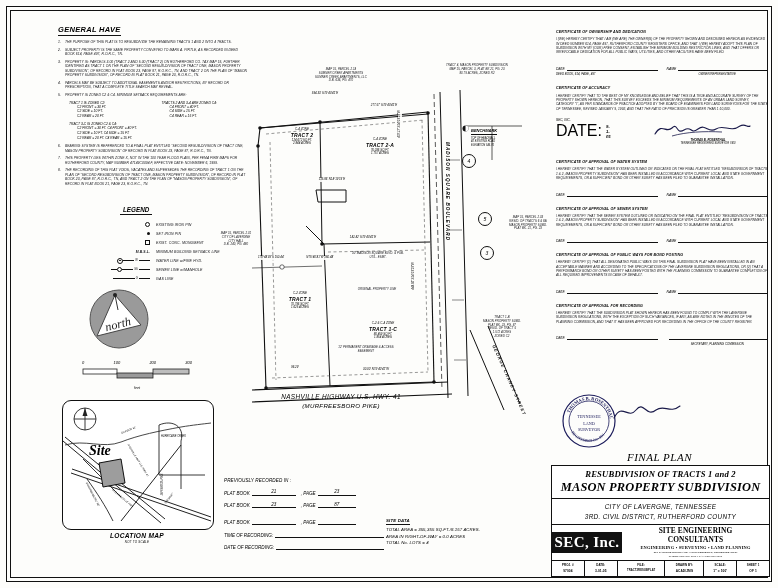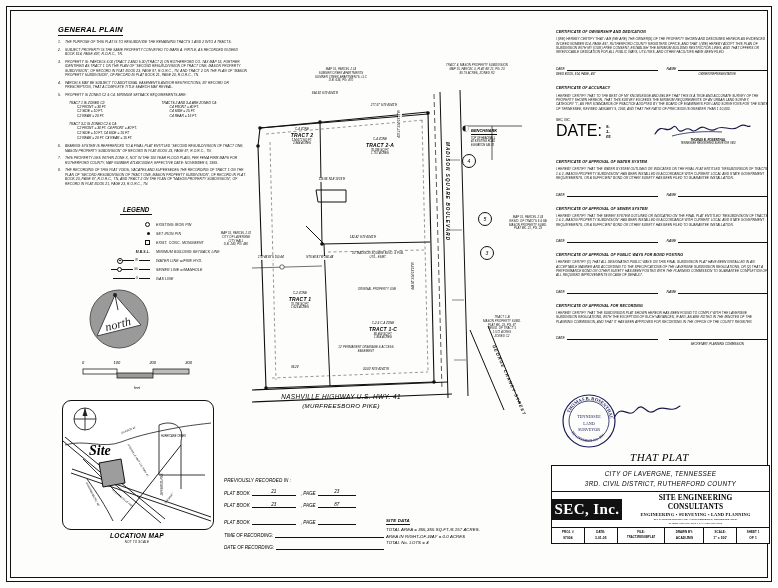--- a/index.html
+++ b/index.html
@@ -138,21 +138,21 @@
   .seal{position:absolute;left:560px;top:392px;width:58px;height:58px;}
 </style>
 </head>
 <body>
 
 <div id="sheet">
   <div class="border-outer"></div>
   <div class="border-inner"></div>
 
   <div id="notes">
-    <div class="nt-title">GENERAL PLAIN</div>
+    <div class="nt-title">GENERAL HAVE</div>
 
     <div class="note">
       <span class="num">1.</span>
       <span class="bodytxt">THE PURPOSE OF THIS PLAT IS TO RESUBDIVIDE THE REMAINING TRACTS 1 AND 2 INTO 4 TRACTS.</span>
     </div>
     <div class="note">
       <span class="num">2.</span>
       <span class="bodytxt">SUBJECT PROPERTY IS THE SAME PROPERTY CONVEYED TO MARK A. PIRTLE, AS RECORDED IN DEED BOOK 614, PAGE 497, R.O.R.C., TN.</span>
     </div>
     <div class="note">
@@ -714,22 +714,26 @@
       <text x="29" y="26" font-size="4.2" text-anchor="middle" fill="#1a1a5a" font-family="Liberation Serif, serif">TENNESSEE</text>
       <text x="29" y="33" font-size="4.2" text-anchor="middle" fill="#1a1a5a" font-family="Liberation Serif, serif">LAND</text>
       <text x="29" y="39" font-size="4.2" text-anchor="middle" fill="#1a1a5a" font-family="Liberation Serif, serif">SURVEYOR</text>
     </svg>
   </div>
   <svg style="position:absolute;left:612px;top:398px;" width="70" height="26" viewBox="0 0 70 26">
     <path d="M2,20 C10,4 16,22 24,12 C32,2 34,20 44,12 C52,6 58,16 68,8" fill="none" stroke="#1a1a4a" stroke-width="1.1" stroke-linecap="round"></path>
   </svg>
 
   <div id="title">
-    <div class="fp">THAT PLAT</div>
+    <div class="fp">FINAL PLAN</div>
     <div class="tb">
+      <div class="row">
+        <div class="l1">RESUBDIVISION OF TRACTS 1 and 2</div>
+        <div class="l2">MASON PROPERTY SUBDIVISION</div>
+      </div>
       <div class="row">
         <div class="l3">CITY OF LAVERGNE, TENNESSEE</div>
         <div class="l3">3RD. CIVIL DISTRICT, RUTHERFORD COUNTY</div>
       </div>
       <div class="firm">
         <div class="logo">SEC, Inc.</div>
         <div class="firmtxt">
           <div class="f1">SITE ENGINEERING CONSULTANTS</div>
           <div class="f2">ENGINEERING • SURVEYING • LAND PLANNING</div>
           <div class="f3">513 SANSOME BOULEVARD • MURFREESBORO, TENNESSEE  37129</div>

